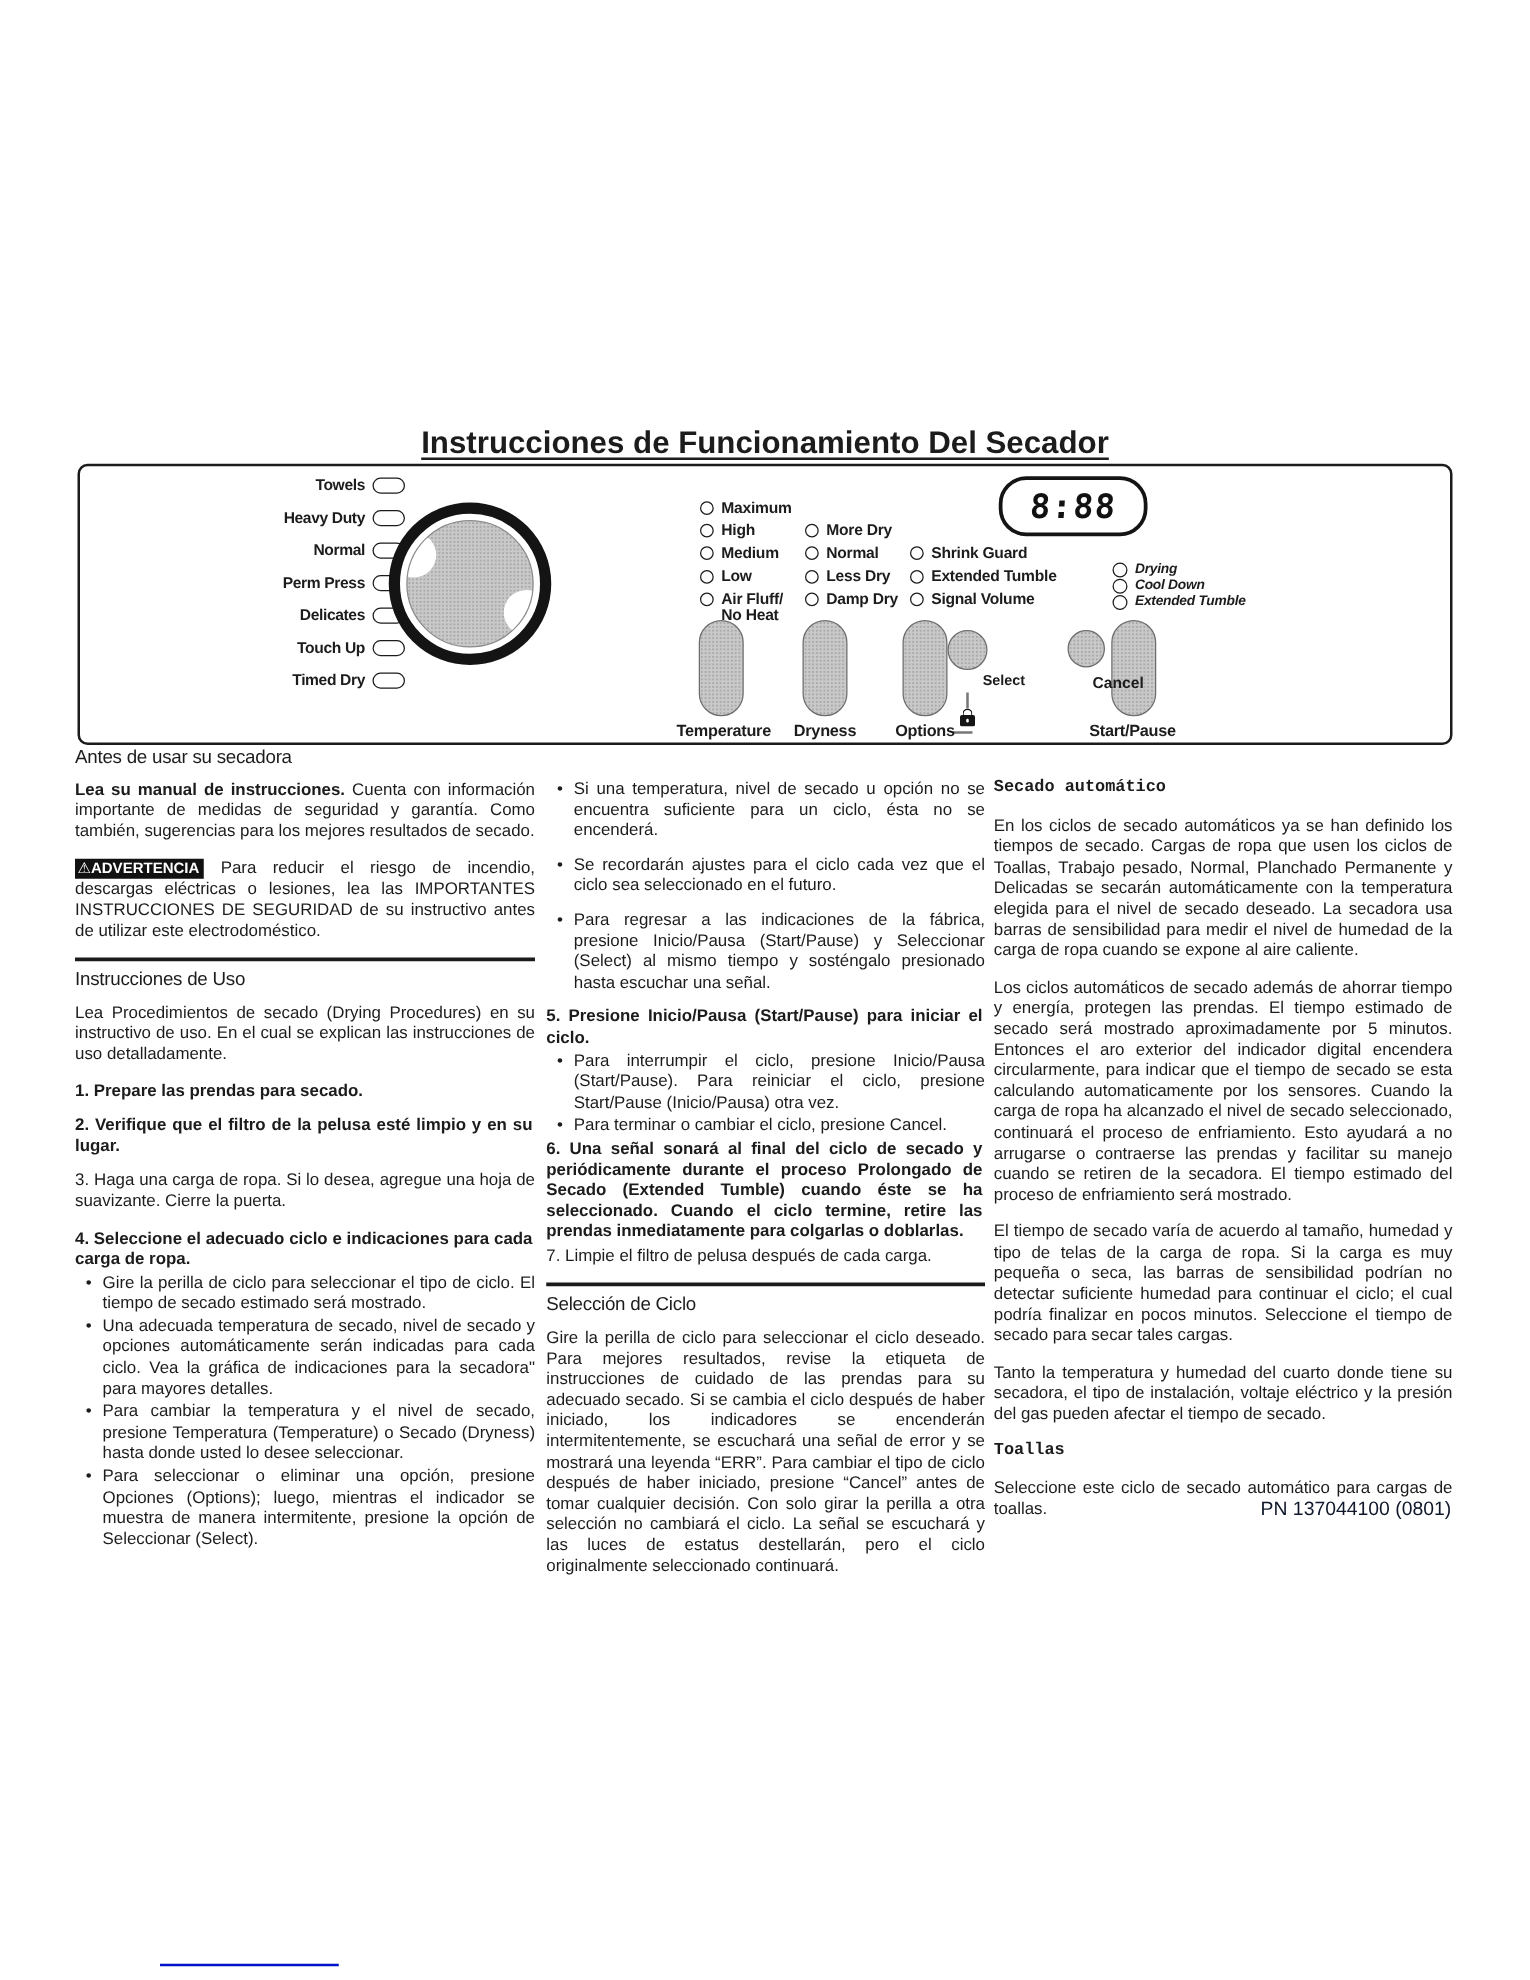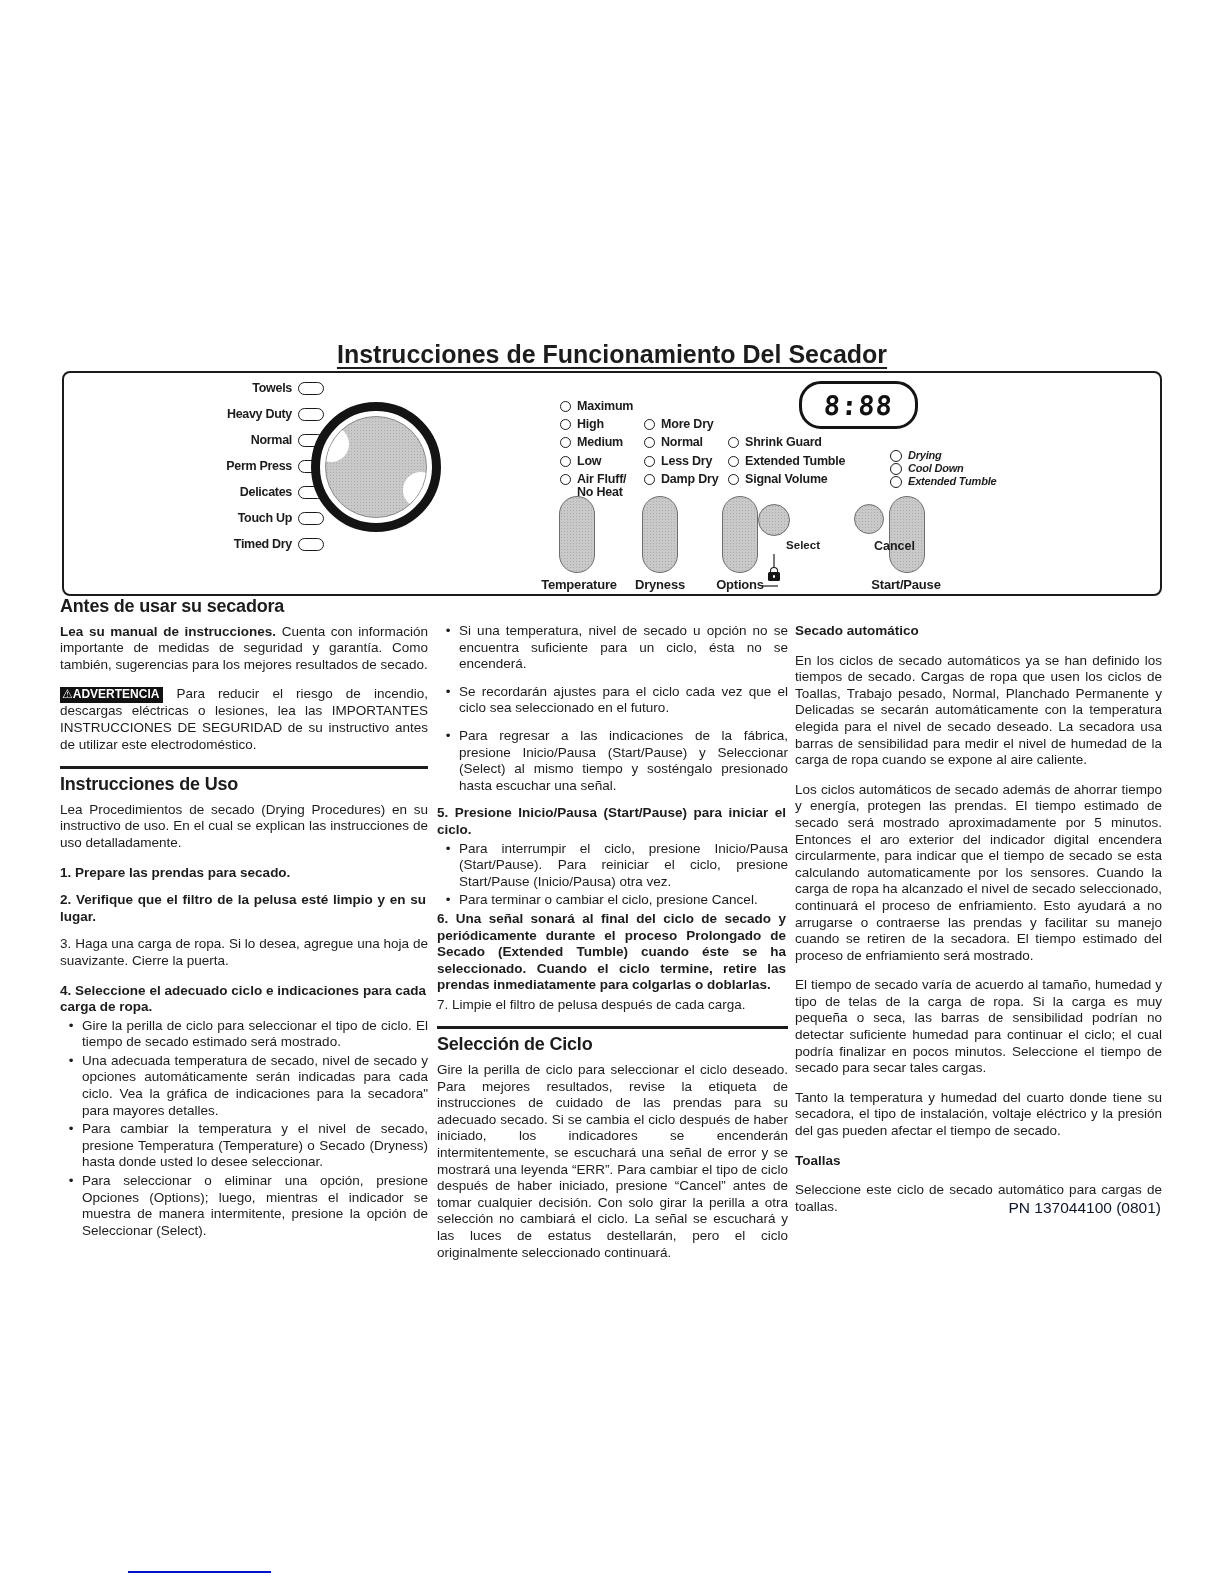--- a/index.html
+++ b/index.html
@@ -63,26 +63,26 @@
                  border:1.7px solid #141414; border-bottom:none; border-radius:4px 4px 0 0; }
   .lock:after { content:""; position:absolute; left:5px; top:3px; width:2px; height:3px;
                 background:#fff; border-radius:1px; }
 
   
   .col { position:absolute; top:598px; font-size:13.5px; line-height:16.6px; text-align:justify; }
   .col1 { left:60px;  width:368px; }
   .col2 { left:437px; width:351px; padding-top:25px; }
   .col3 { left:795px; width:367px; padding-top:25px; }
 
-  .section-head { font-size:18px; font-weight:bold; margin:0 0 9px 0; text-align:left;
+  .section-head { font-size:15px; font-weight:normal; margin:0 0 9px 0; text-align:left;
                   letter-spacing:-0.2px; }
   .rule { border:none; border-top:3px solid #1b1b1b; margin:13px 0 7px 0; }
   .col p { margin:0 0 13px 0; }
   .col p.step { margin:0 2px 11px 0;font-weight:bold; }
-  .subhead { font-weight:bold; margin:0; text-align:left; }
+  .subhead { font-weight:bold; margin:0; text-align:left;font-family:Liberation Mono, monospace; }
   .bullet { display:flex; margin:0 0 2px 0; }
   .bullet .dot { width:22px; flex:none; text-align:center; }
   .bullet .bt { flex:1; }
   .mb { margin-bottom:11px; }
 
   .warn-badge { display:inline-block; background:#111; color:#fff; font-weight:bold;
                 font-size:12px; padding:0 4px 1px 2px; line-height:15px; letter-spacing:0; }
 
   .pn { position:absolute; top:1199px; right:63px; font-size:15.5px; color:#0f172a; }
 

